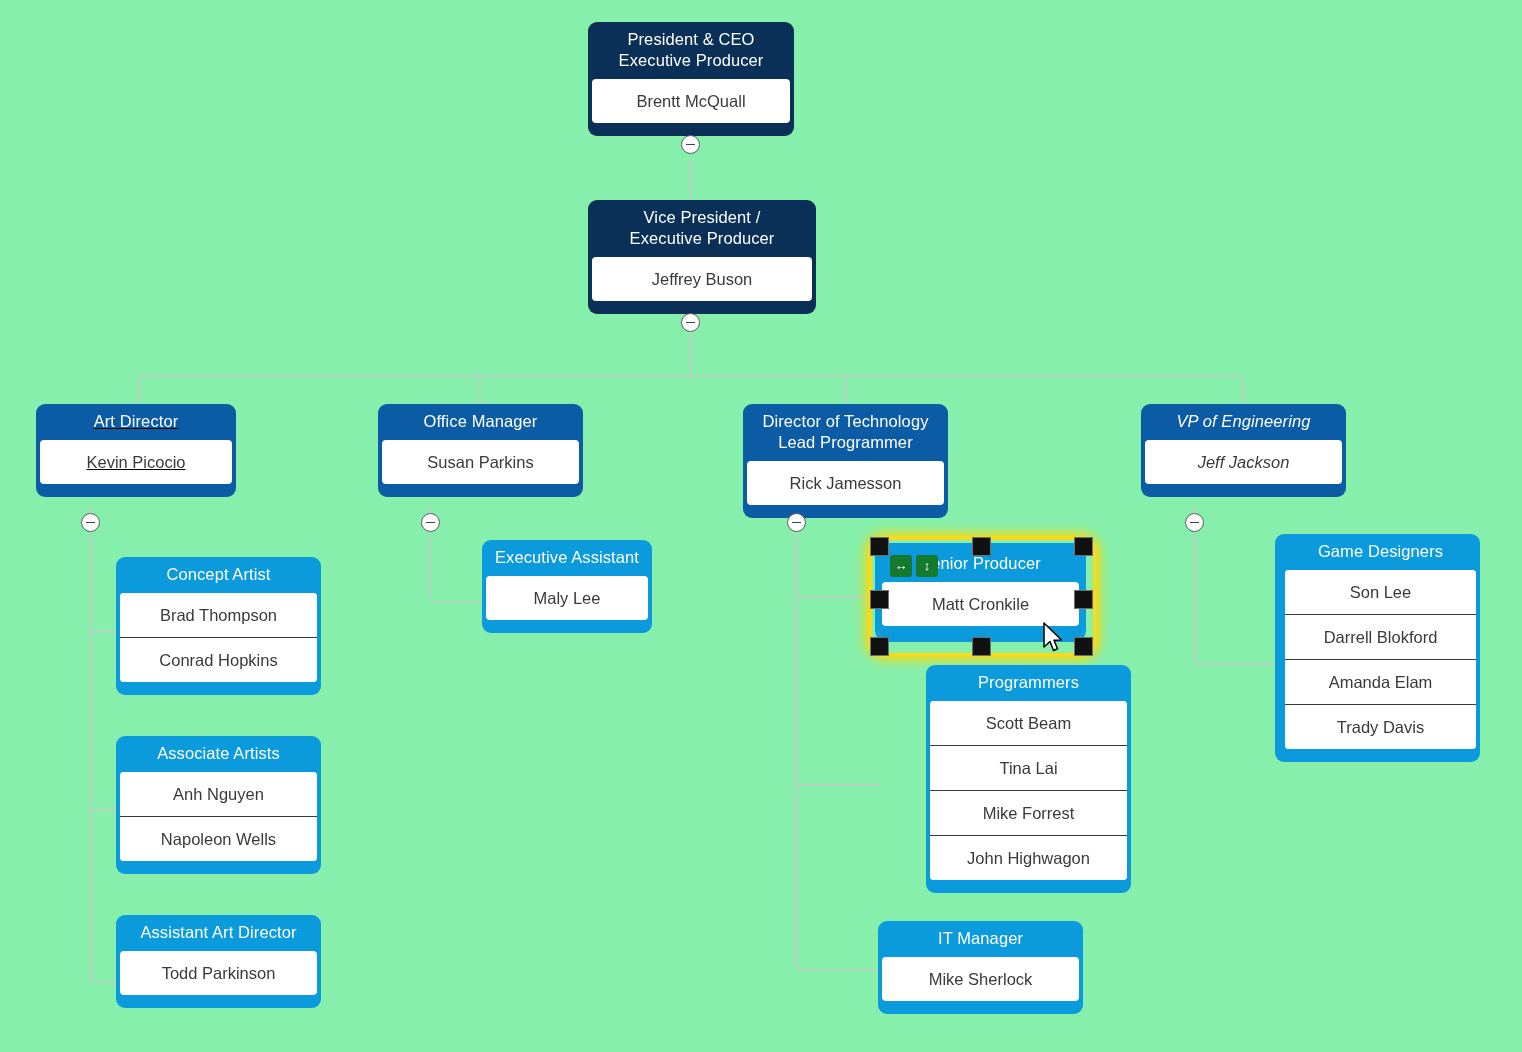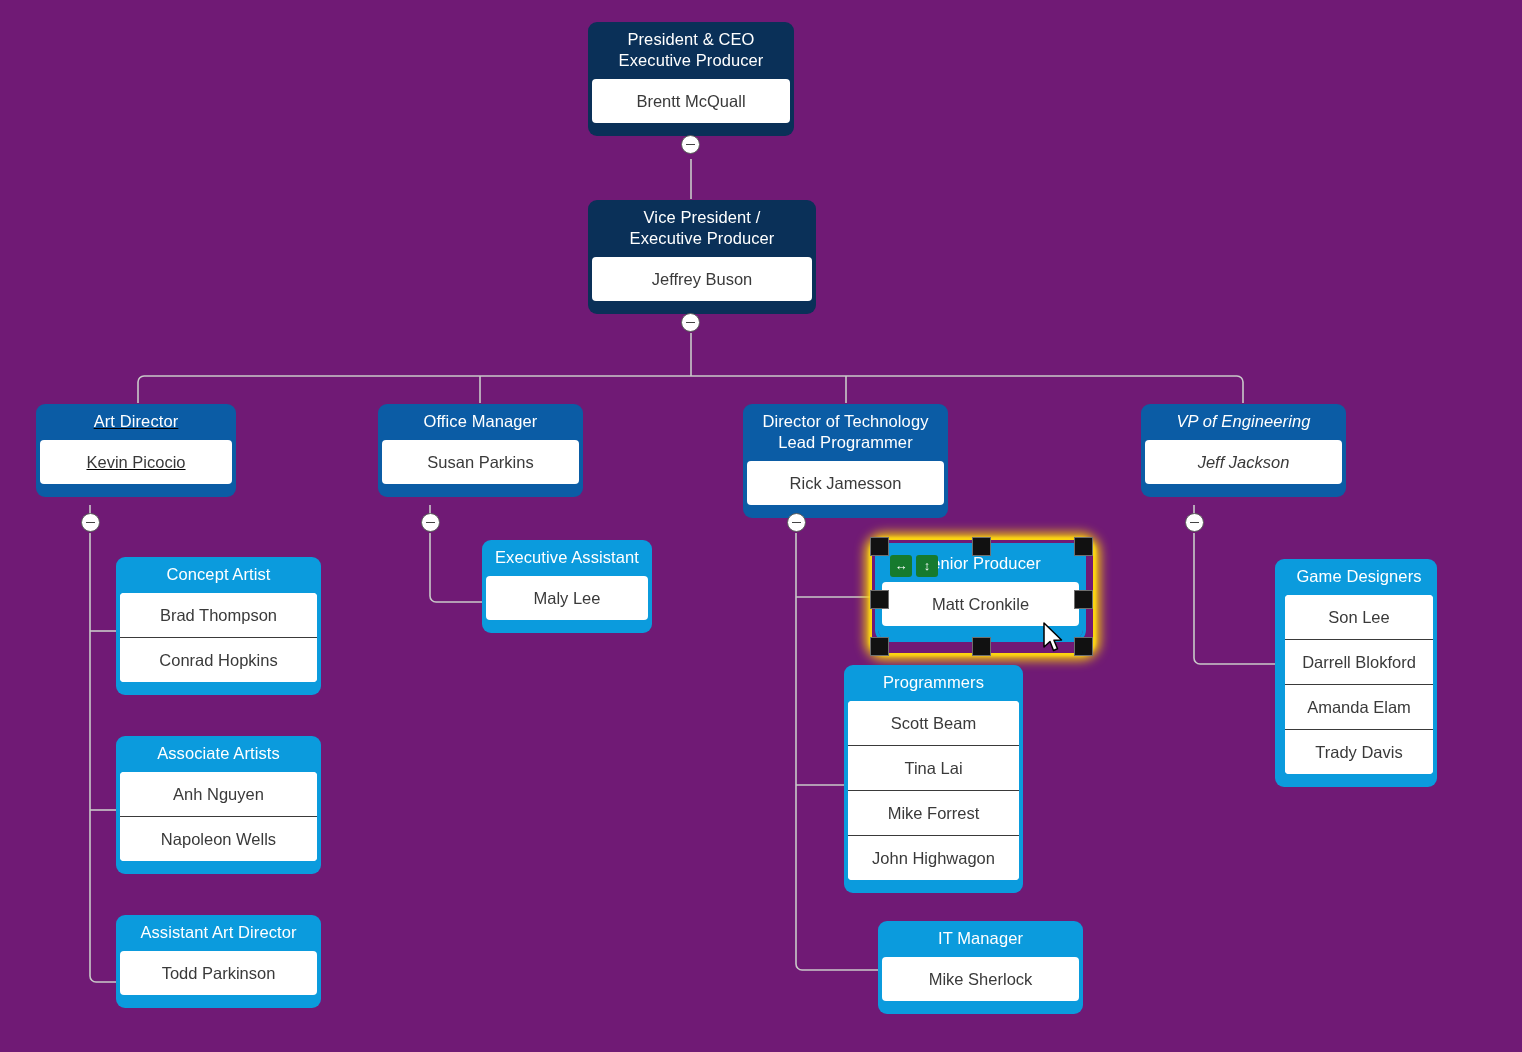--- a/index.html
+++ b/index.html
@@ -7,21 +7,21 @@
     padding: 0;
     background: #ffffff;
   }
   body {
     font-family: "Liberation Sans", sans-serif;
   }
   #canvas {
     position: relative;
     width: 1522px;
     height: 1052px;
-    background: #701a75;
+    background: #86efac;
     overflow: hidden;
   }
   #links {
     position: absolute;
     left: 0; top: 0;
     width: 1522px;
     height: 1052px;
     pointer-events: none;
   }
 
@@ -259,38 +259,38 @@
 
   <div class="handle" style="left:870px; top:537px;"></div>
   <div class="handle" style="left:972px; top:537px;"></div>
   <div class="handle" style="left:1074px; top:537px;"></div>
   <div class="handle" style="left:870px; top:590px;"></div>
   <div class="handle" style="left:1074px; top:590px;"></div>
   <div class="handle" style="left:870px; top:637px;"></div>
   <div class="handle" style="left:972px; top:637px;"></div>
   <div class="handle" style="left:1074px; top:637px;"></div>
 
-  <div class="node lvl-light" style="left:844px; top:665px; width:179px;">
+  <div class="node lvl-light" style="left:926px; top:665px; width:205px;">
     <div class="title">Programmers</div>
     <div class="body">
       <div class="row">Scott Beam</div>
       <div class="row">Tina Lai</div>
       <div class="row">Mike Forrest</div>
       <div class="row">John Highwagon</div>
     </div>
   </div>
 
   <div class="node lvl-light" style="left:878px; top:921px; width:205px;">
     <div class="title">IT Manager</div>
     <div class="body">
       <div class="row">Mike Sherlock</div>
     </div>
   </div>
 
-  <div class="node lvl-light" style="left:1275px; top:559px; width:162px;padding-left:6px;">
+  <div class="node lvl-light" style="left:1275px; top:534px; width:205px;padding-left:6px;">
     <div class="title">Game Designers</div>
     <div class="body">
       <div class="row">Son Lee</div>
       <div class="row">Darrell Blokford</div>
       <div class="row">Amanda Elam</div>
       <div class="row">Trady Davis</div>
     </div>
   </div>
 
   <svg id="cursor" style="left:1042px; top:622px;" viewBox="0 0 22 32" xmlns="http://www.w3.org/2000/svg">

